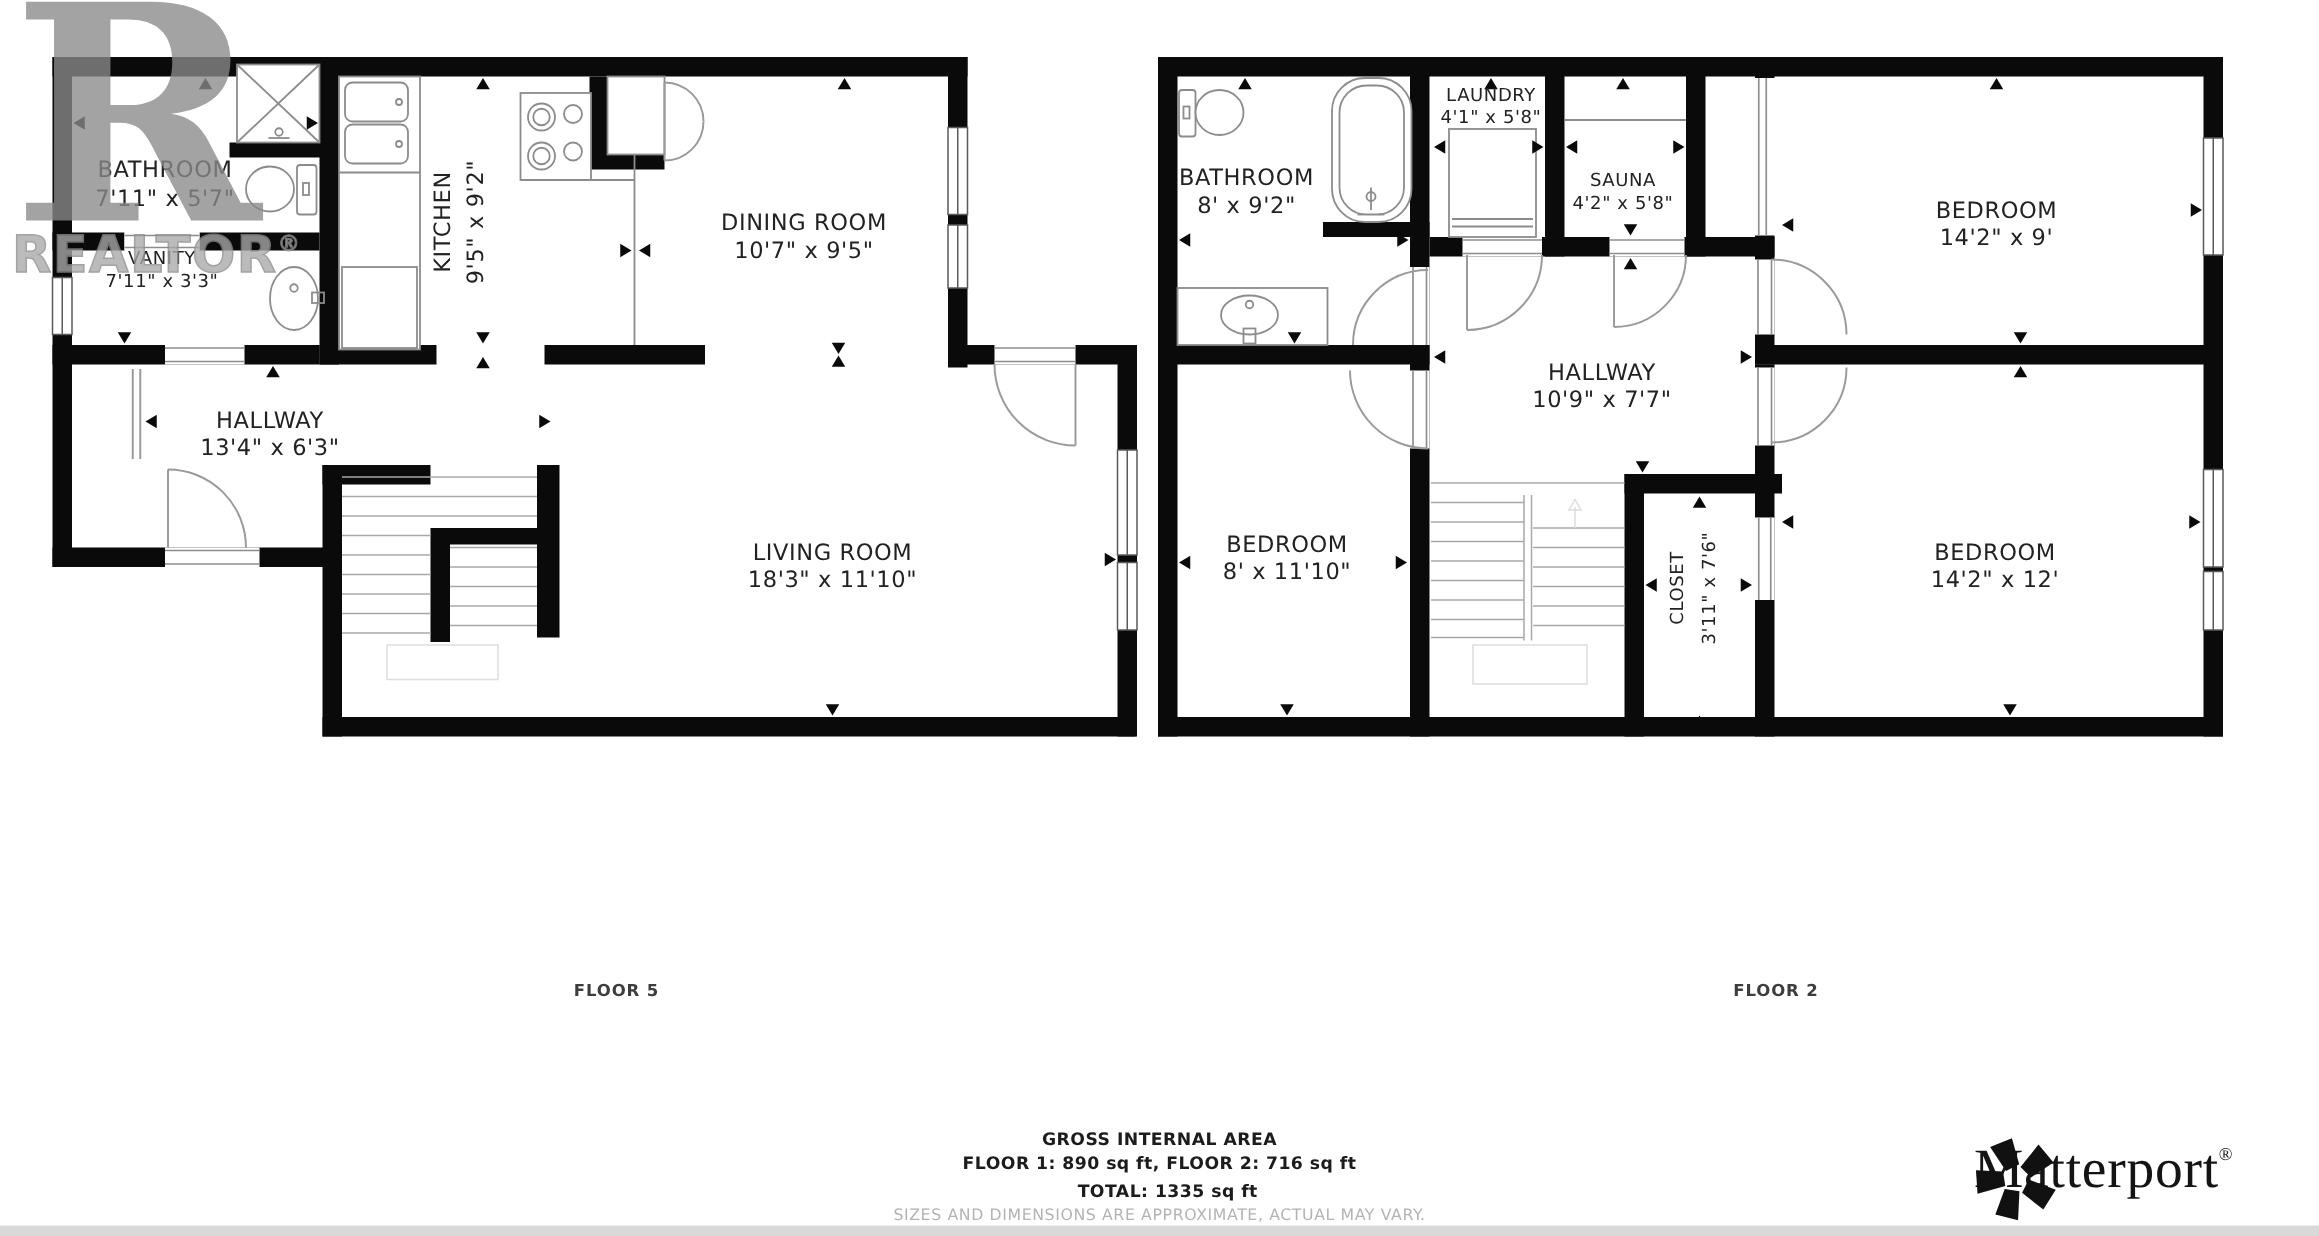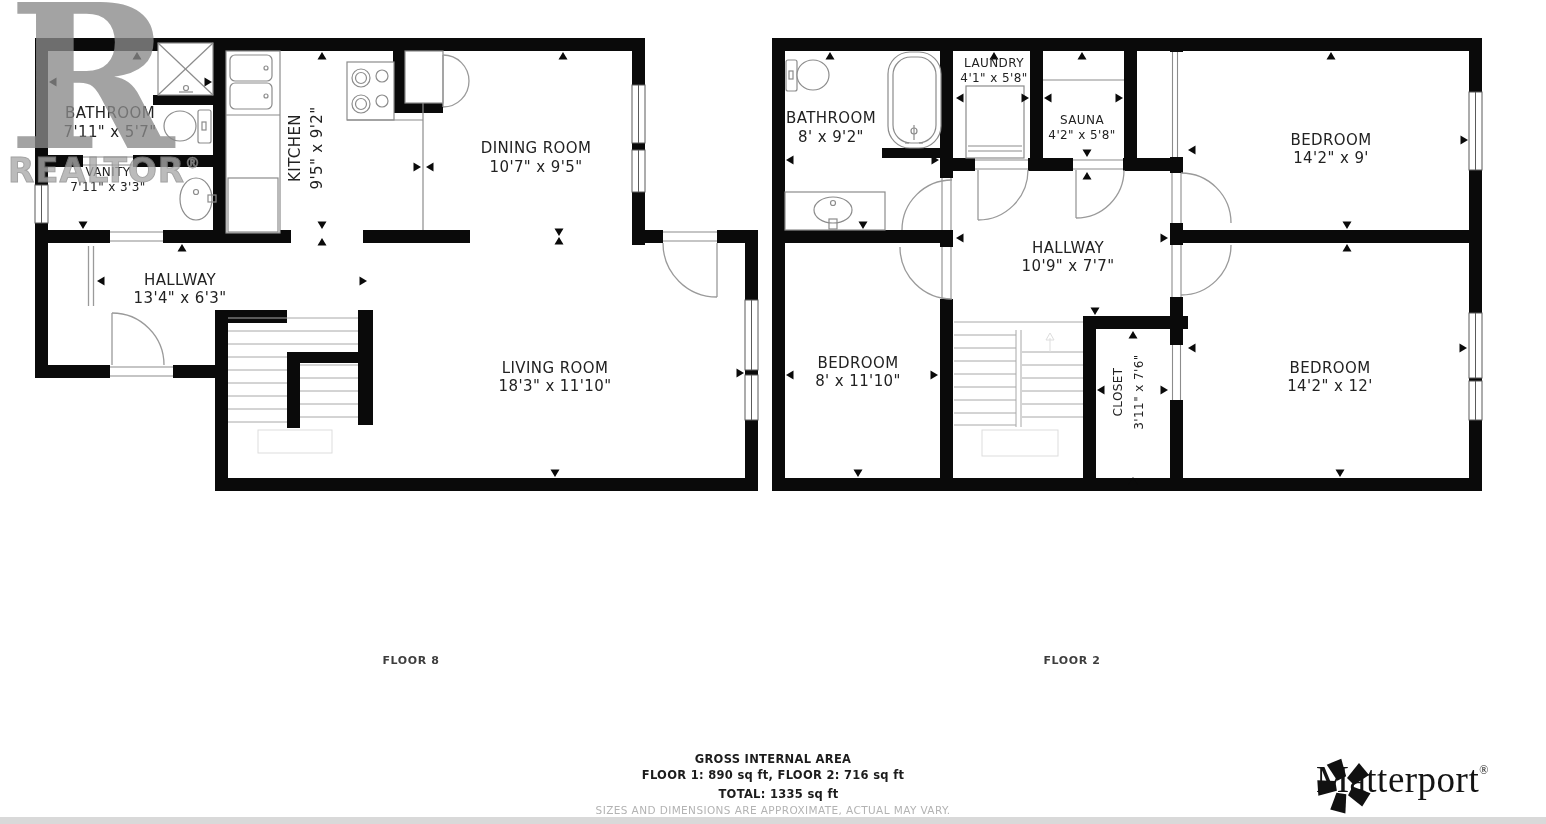--- a/index.html
+++ b/index.html
@@ -377,22 +377,22 @@
       <text class="rd" x="1330" y="391">14'2" x 12'</text>
     </g>
   </g>
 </svg>
 
   <div class="watermark">
     <div class="wm-r">R</div>
     <div class="wm-word"><span>REALTOR</span><span class="wm-reg">®</span></div>
   </div>
 
-  <div class="floor-tag" style="left:351px;top:654px;">FLOOR 8</div>
-  <div class="floor-tag" style="left:1012px;top:654px;">FLOOR 2</div>
+  <div class="floor-tag" style="left:351px;top:654px;">FLOOR 5</div>
+  <div class="floor-tag" style="left:1124px;top:654px;">FLOOR 2</div>
 
   <div class="summary">
     <div class="l1">GROSS INTERNAL AREA</div>
     <div class="l2">FLOOR 1: 890 sq ft, FLOOR 2: 716 sq ft</div>
     <div class="l3">TOTAL: 1335 sq ft</div>
     <div class="l4">SIZES AND DIMENSIONS ARE APPROXIMATE, ACTUAL MAY VARY.</div>
   </div>
 
   <div class="mp">
     <svg width="56" height="56" viewBox="0 0 56 56">

